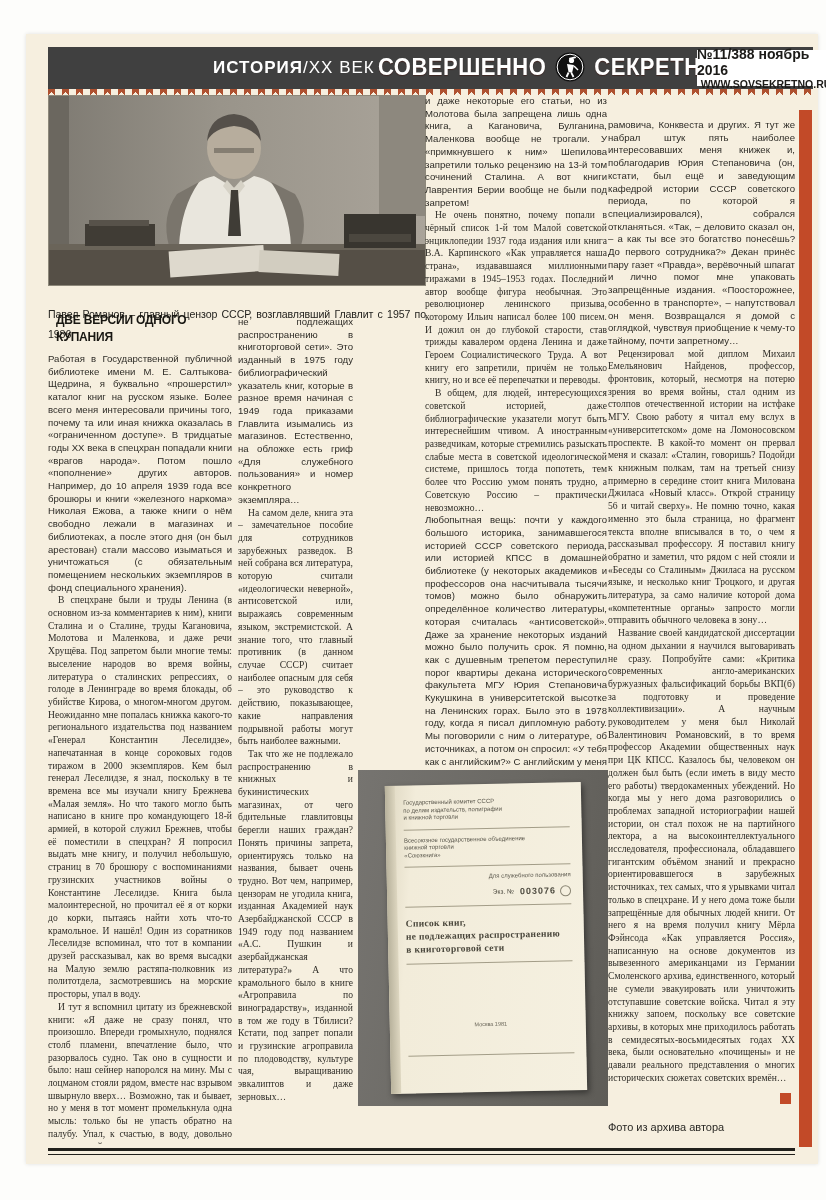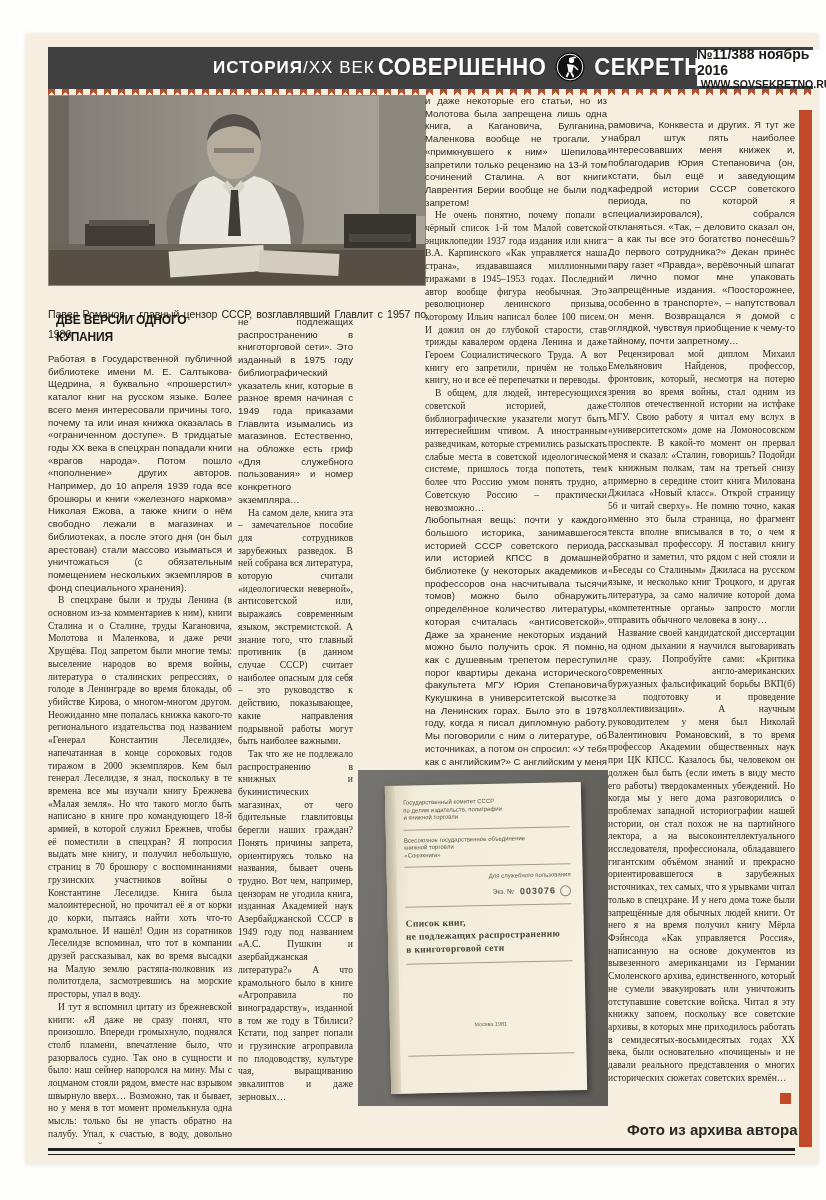--- a/index.html
+++ b/index.html
@@ -60,22 +60,22 @@
     text-align:right;margin-top:6px;}
   .bc-copy .lbl{font-size:6.5px;font-weight:400;letter-spacing:0;margin-right:6px;}
   .stampring{display:inline-block;width:9px;height:9px;border:1px solid #8a8574;
     border-radius:50%;vertical-align:middle;margin-left:4px;}
   .bc-title{font-family:"Liberation Serif",serif;font-weight:700;color:#4a473c;
     font-size:9.5px;line-height:13px;margin:10px 0 4px 0;letter-spacing:.3px;}
   .bc-imprint{text-align:center;font-size:5.5px;margin-top:58px;color:#6b675a;}
   .book-caption{position:absolute;left:358px;top:1108px;width:256px;font-weight:700;
     font-size:10.6px;line-height:13px;color:#24231f;text-align:justify;letter-spacing:-.15px;}
   
-  .photo-credit{position:absolute;left:608px;top:1121px;width:187px;font-weight:700;
-    font-size:15px;color:#2a2925;margin-left:19px;}
+  .photo-credit{position:absolute;left:608px;top:1121px;width:187px;font-weight:400;
+    font-size:11px;color:#2a2925;}
   .endmark{position:absolute;left:780px;top:1093px;width:11px;height:11px;background:#c24a28;}
   .bottomrule{position:absolute;left:48px;top:1148px;width:747px;height:3px;
     border-top:3px solid #21201c;border-bottom:1px solid #21201c;}
   .sidebar-red{position:absolute;left:799px;top:110px;width:13px;height:1037px;background:#c24a28;}
 </style>
 </head>
 <body>
 
 <div id="canvas">
   <div class="sheet"></div>

